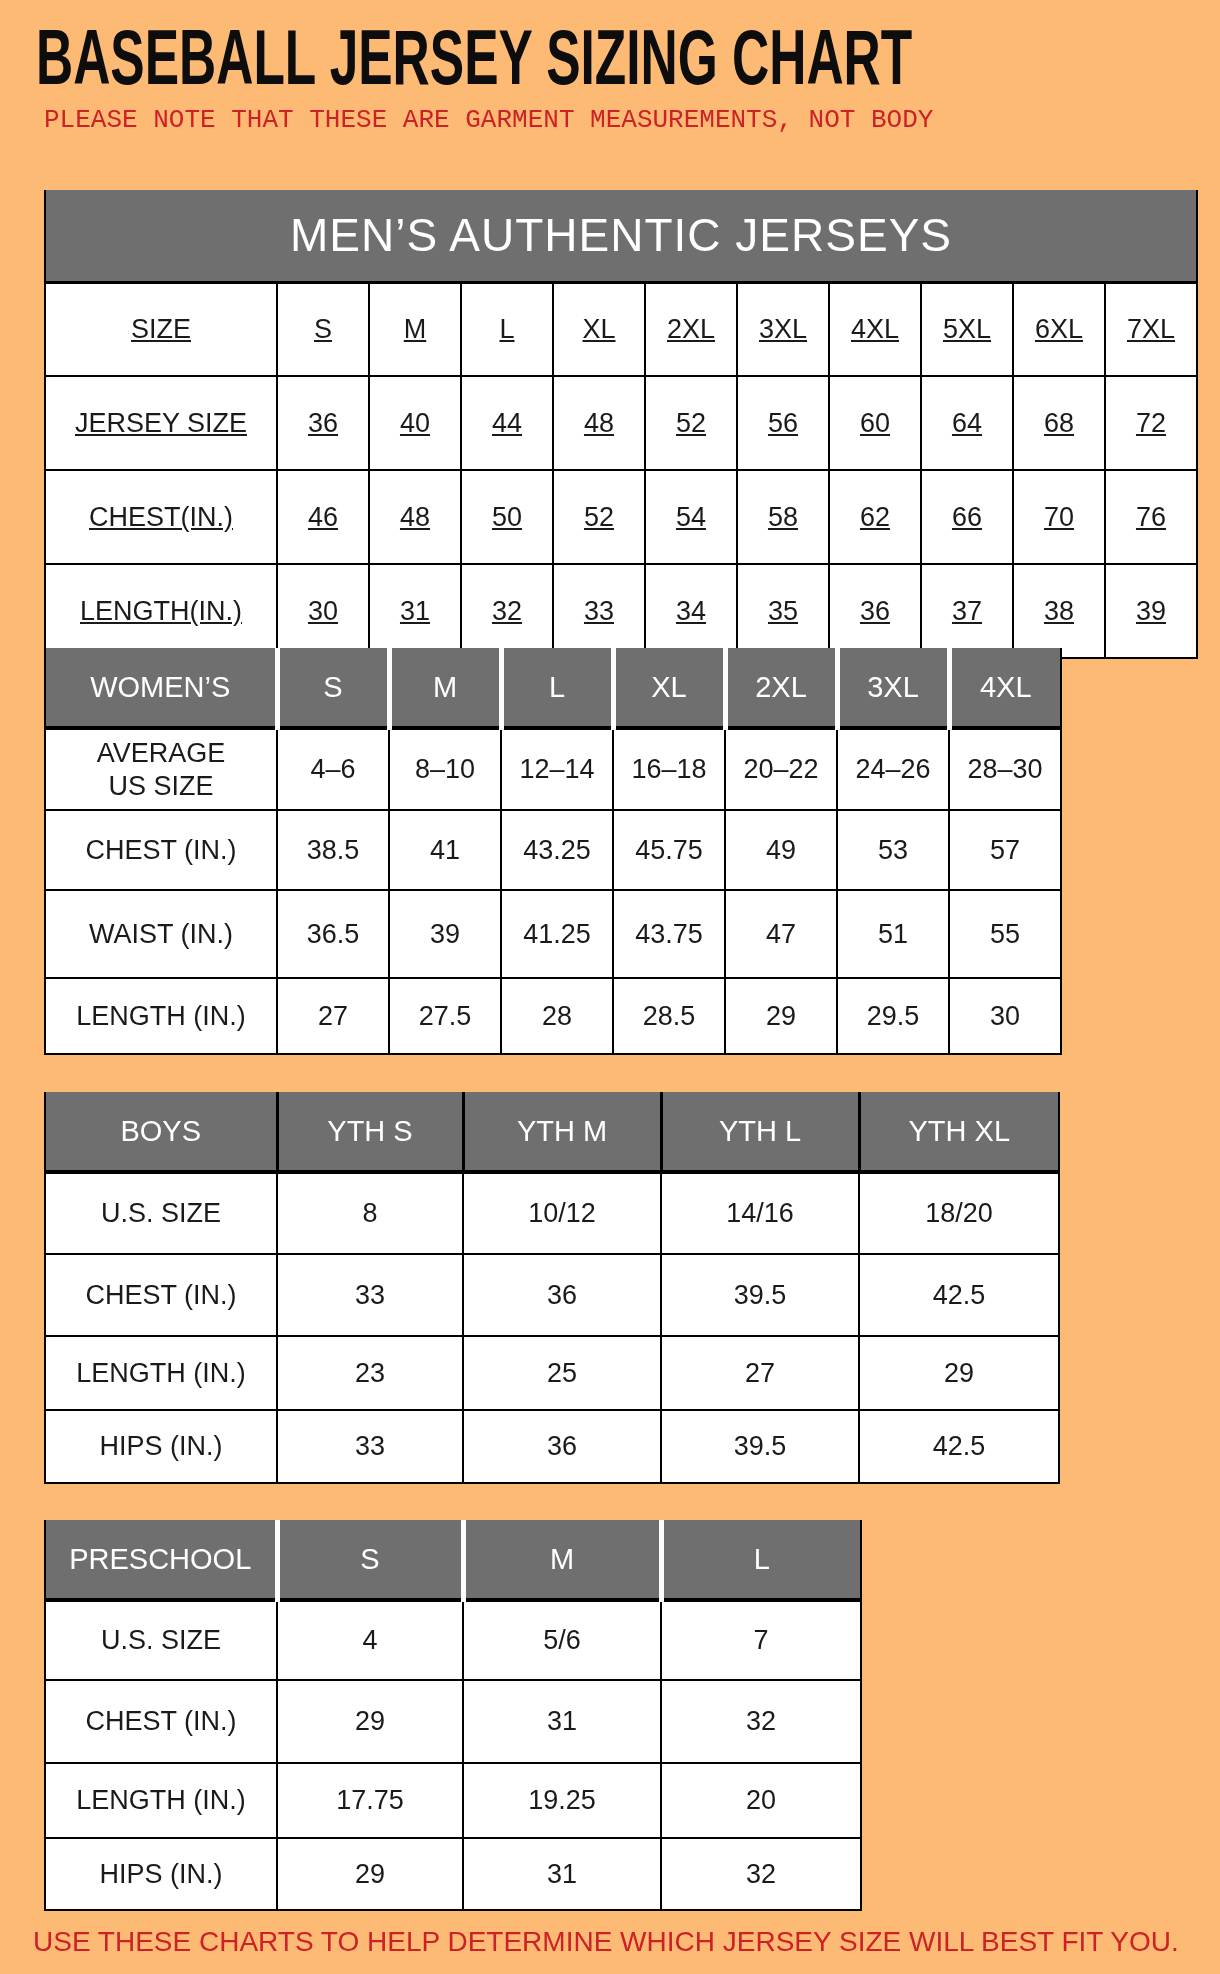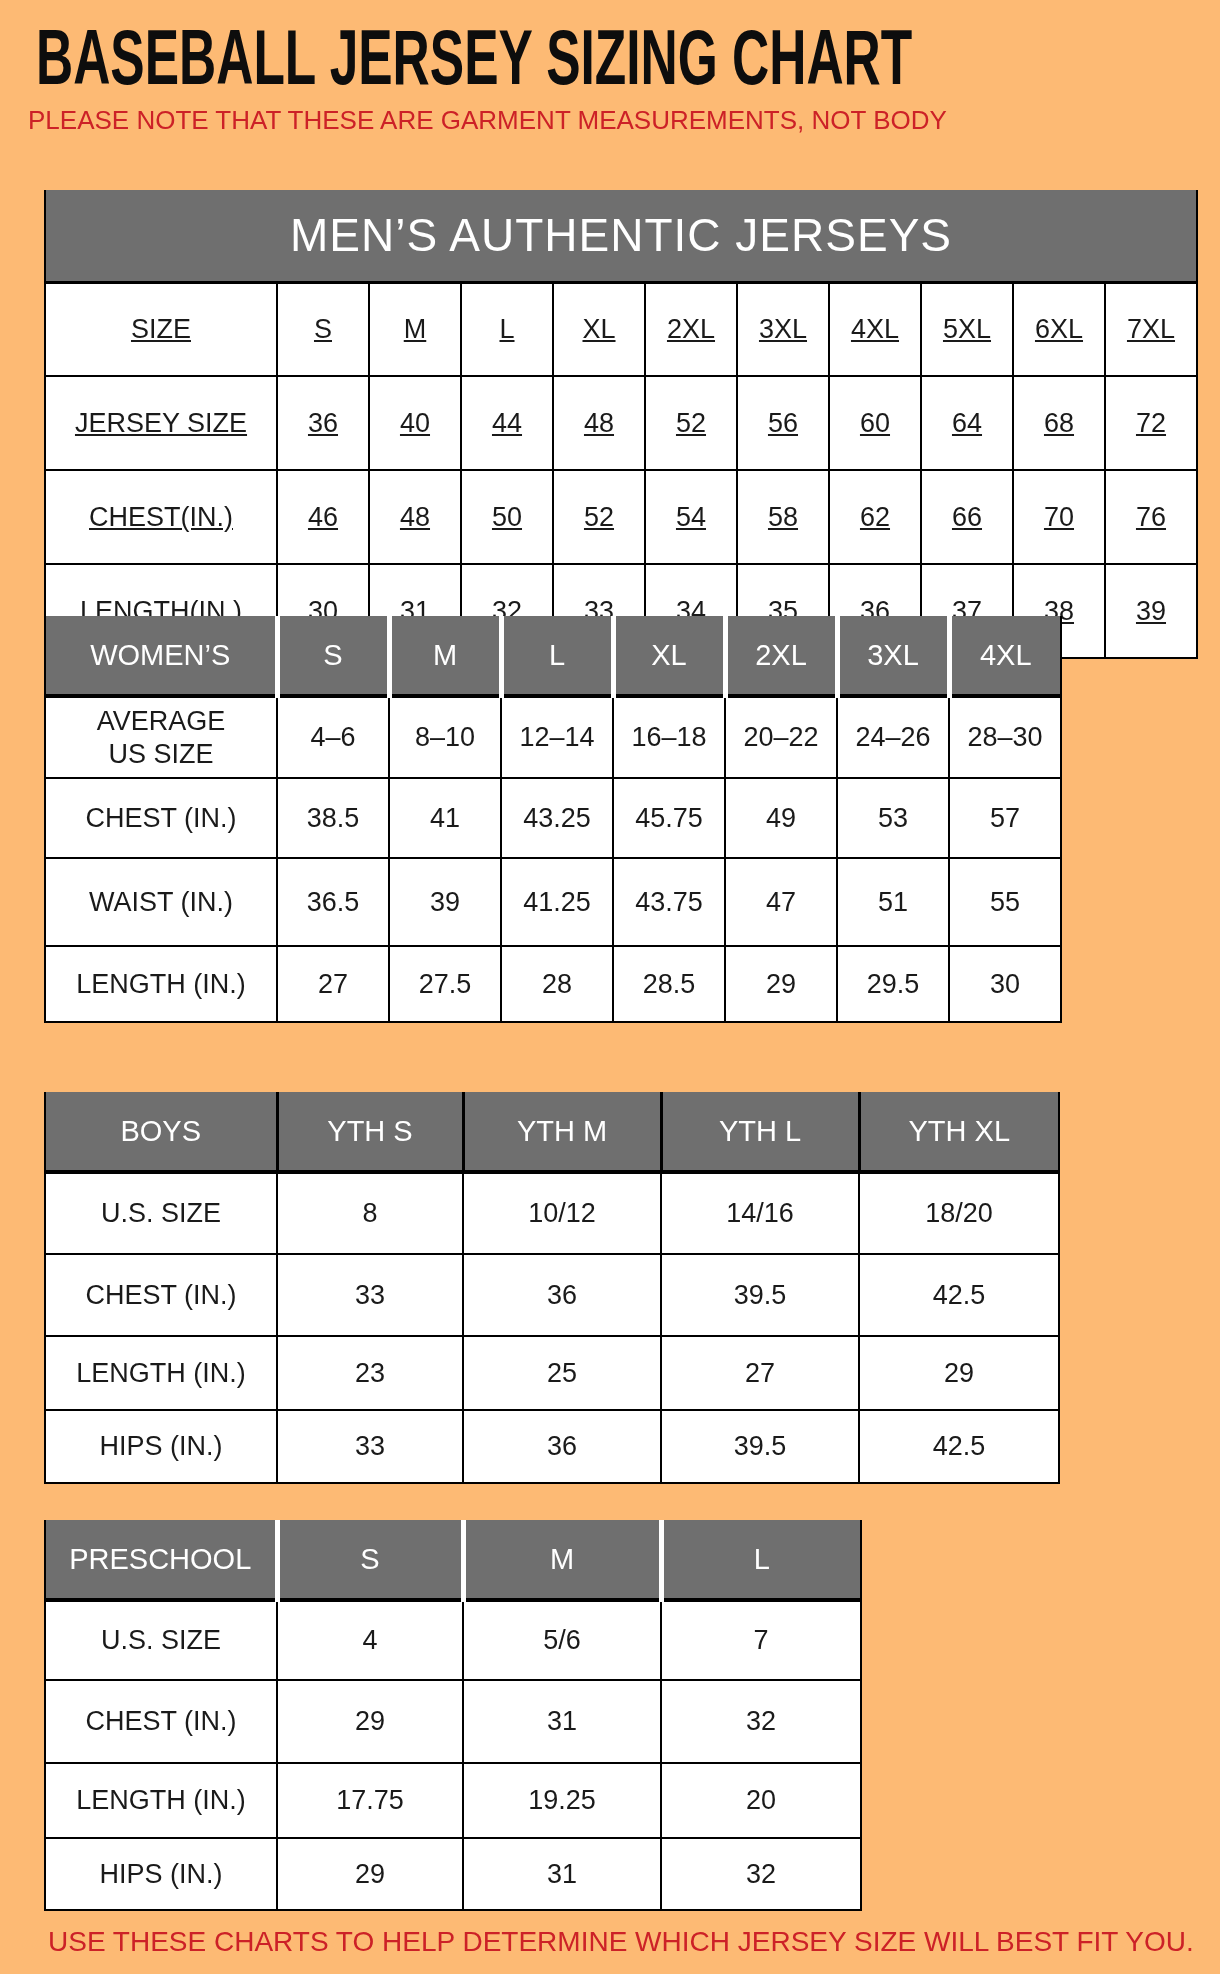--- a/index.html
+++ b/index.html
@@ -4,40 +4,40 @@
 <style>
   html,body{margin:0;padding:0;background:#ffffff;}
   .page{position:relative;width:1220px;height:1974px;background:#fdba74;
         font-family:"Liberation Sans",sans-serif;color:#1a1a1a;overflow:hidden;}
 
   .title{position:absolute;left:36px;top:18px;margin:0;
          font-size:78px;font-weight:700;letter-spacing:0px;line-height:1.0;
          color:#0d0d0d;white-space:nowrap;
          transform:scaleX(0.66);transform-origin:left top;}
 
-  .note{position:absolute;left:28px;top:102px;color:#cc2127;
-        font-size:26px;line-height:37px;font-weight:400;}
+  .note{position:absolute;left:44px;top:102px;color:#cc2127;
+        font-size:26px;line-height:37px;font-weight:400;font-family:Liberation Mono, monospace;}
 
   table{border-collapse:collapse;table-layout:fixed;position:absolute;left:44px;}
   td,th{padding:0;text-align:center;vertical-align:middle;
         font-size:27px;font-weight:400;color:#1a1a1a;overflow:hidden;}
   td{border:2px solid #000;background:#fff;}
 
   tr.hdr th{background:#6f6f6f;color:#ffffff;border-top:0;
             border-bottom:4px solid #000;font-size:29px;}
 
   
   #mens{top:190px;}
   #mens tr.hdr th{border:2px solid #000;border-top:0;border-bottom:3px solid #000;
                   font-size:46px;letter-spacing:1px;}
   #mens tr.hdr{height:92px;margin-left:28px;}
   #mens tbody tr{height:94px;text-decoration:underline;}
 
   
-  #womens{top:616px;}
+  #womens{top:648px;}
   #womens tr.hdr{height:80px;}
   #womens tr.hdr th{border-left:5px solid #fff;border-right:5px solid #fff;}
   #womens tr.hdr th:first-child{border-left:2px solid #000;}
   #womens tr.hdr th:last-child{border-right:2px solid #000;}
   #womens tbody tr:nth-child(1){height:82px;}
   #womens tbody tr:nth-child(2){height:80px;}
   #womens tbody tr:nth-child(3){height:88px;}
   #womens tbody tr:nth-child(4){height:76px;}
   #womens .label div{line-height:1.2;}
 
@@ -56,21 +56,21 @@
   #preschool{top:1520px;}
   #preschool tr.hdr{height:80px;}
   #preschool tr.hdr th{border-left:5px solid #fff;border-right:3px solid #eab308;}
   #preschool tr.hdr th:first-child{border-left:2px solid #000;}
   #preschool tr.hdr th:last-child{border-right:2px solid #000;}
   #preschool tbody tr:nth-child(1){height:80px;}
   #preschool tbody tr:nth-child(2){height:83px;}
   #preschool tbody tr:nth-child(3){height:75px;}
   #preschool tbody tr:nth-child(4){height:72px;}
 
-  .footer{position:absolute;left:48px;top:1926px;color:#cc2127;
+  .footer{position:absolute;left:33px;top:1926px;color:#cc2127;
           font-size:28px;font-weight:400;white-space:nowrap;}
 </style>
 </head>
 <body>
 
 <div class="page">
 
   <h1 class="title">BASEBALL JERSEY SIZING CHART</h1>
 
   <div class="note">

